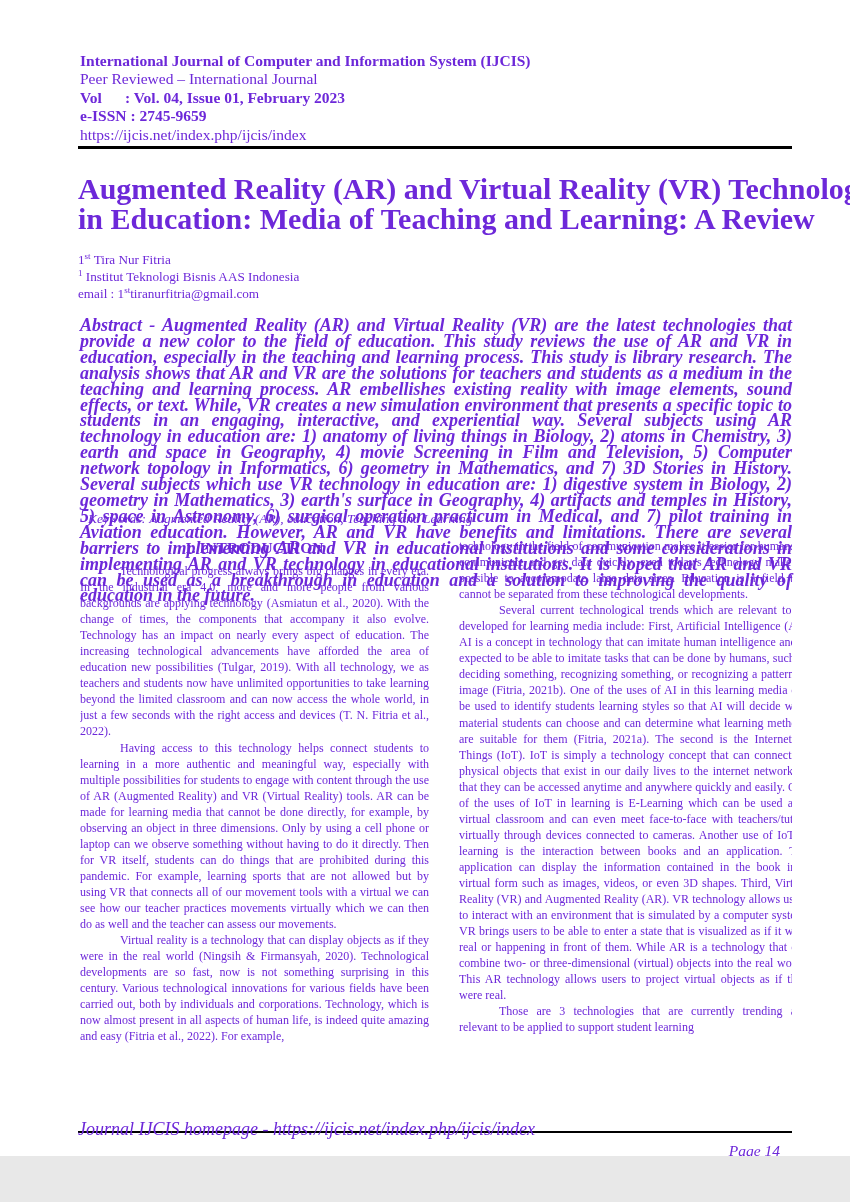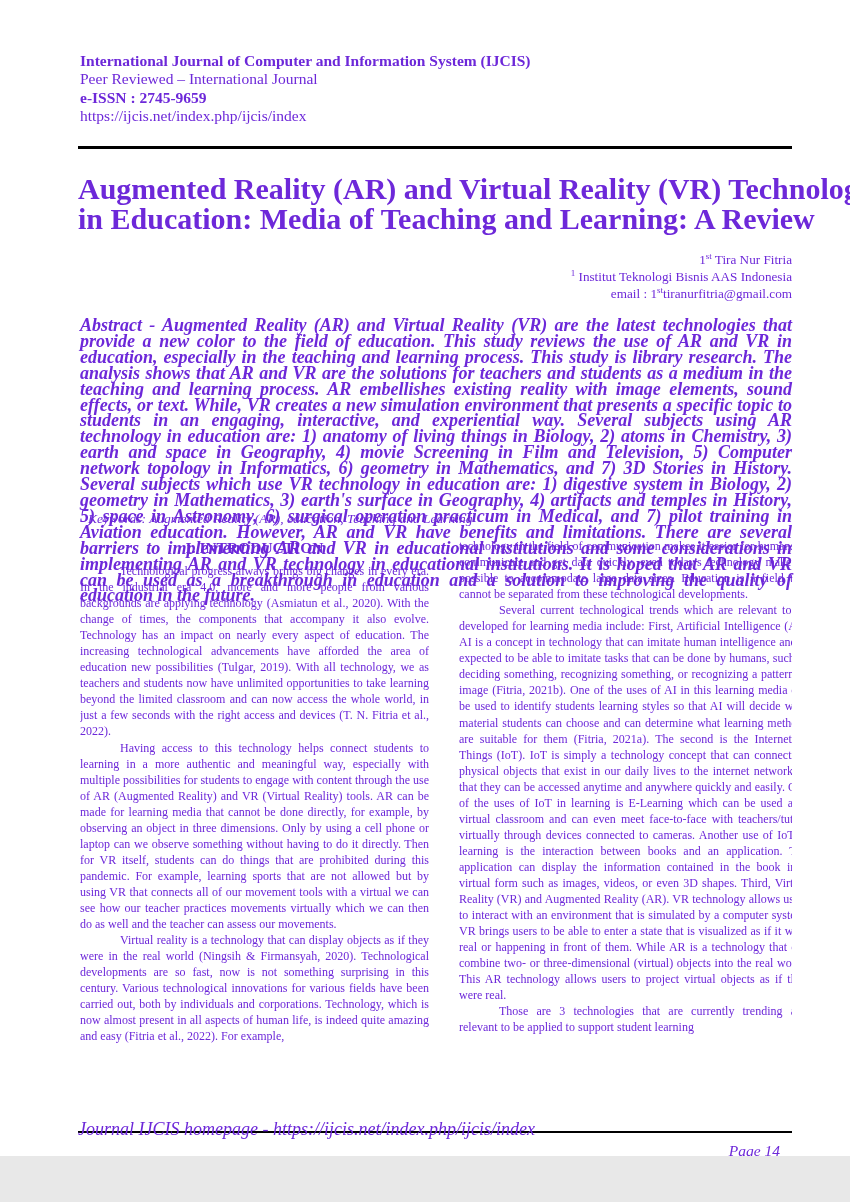--- a/index.html
+++ b/index.html
@@ -43,21 +43,21 @@
     font-weight: bold;
     text-align: center;
   }
   .title .tl { display: block; white-space: nowrap; }
   
   .authors {
     position: absolute;
     left: 78px;
     top: 251px;
     width: 714px;
-    text-align: right;
+    text-align: left;
     font-size: 13.2px;
     line-height: 17px;
   }
   .authors sup, .abstract sup { font-size: 9px; line-height: 0; }
   
   .abstract {
     position: absolute;
     left: 80px;
     top: 318px;
     width: 712px;
@@ -129,20 +129,21 @@
   }
 </style>
 </head>
 <body>
 
 <div class="page">
 
   <header class="masthead">
     <div class="m-line m-bold">International Journal of Computer and Information System (IJCIS)</div>
     <div class="m-line">Peer Reviewed – International Journal</div>
+    <div class="m-line m-bold">Vol      : Vol. 04, Issue 01, February 2023</div>
     <div class="m-line m-bold">e-ISSN : 2745-9659</div>
     <div class="m-line">https://ijcis.net/index.php/ijcis/index</div>
   </header>
 
   <div class="rule-thick"></div>
 
   <h1 class="title">
     <span class="tl">Augmented Reality (AR) and Virtual Reality (VR) Technology</span>
     <span class="tl">in Education: Media of Teaching and Learning: A Review</span>
   </h1>

